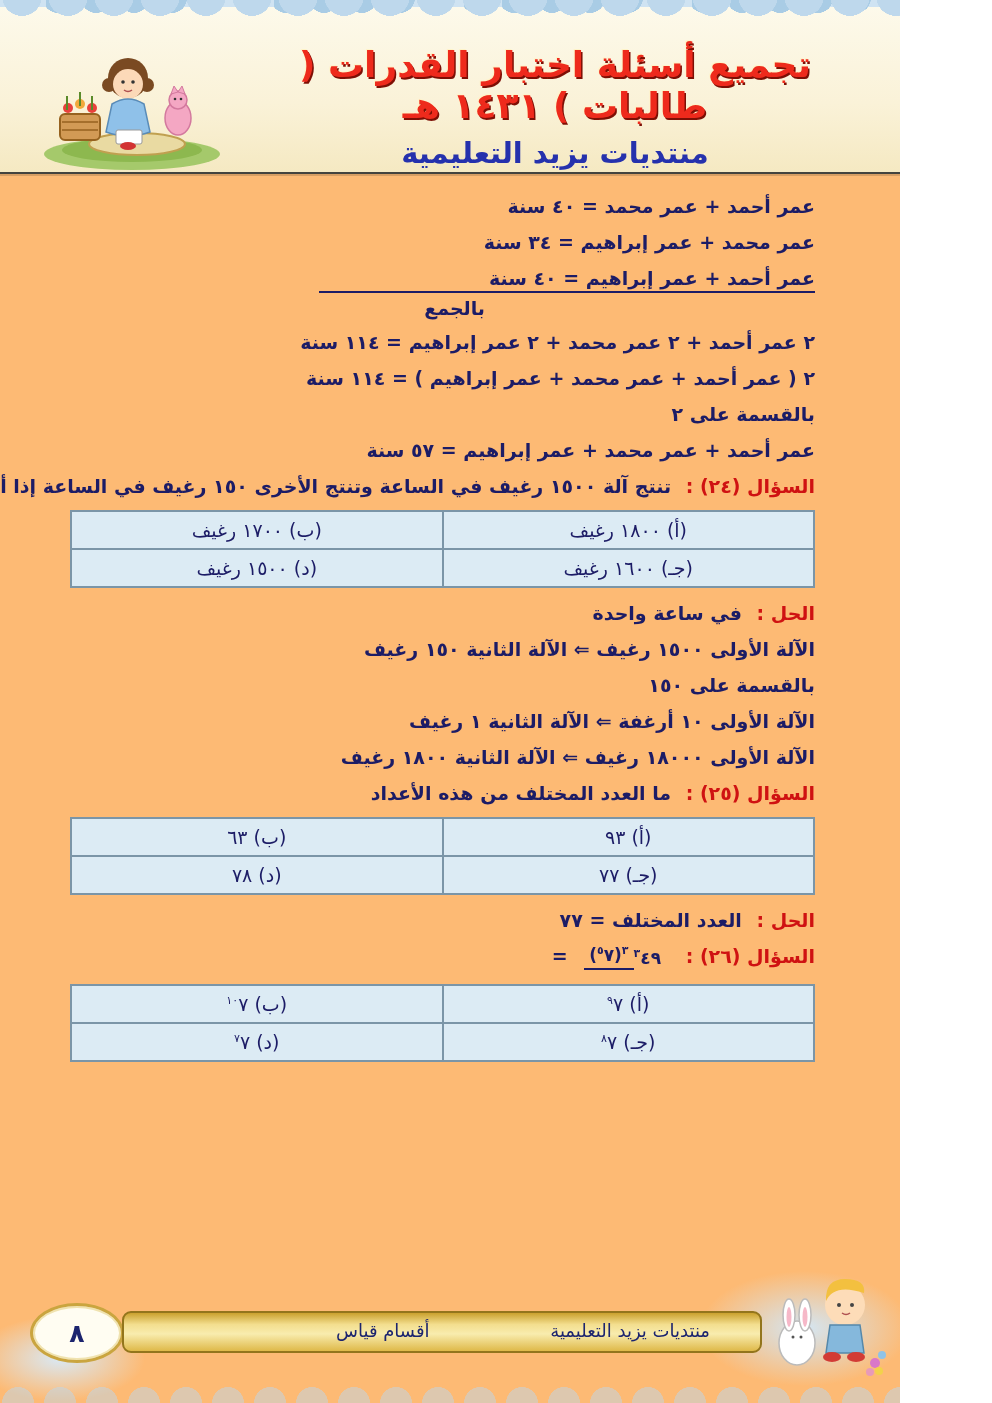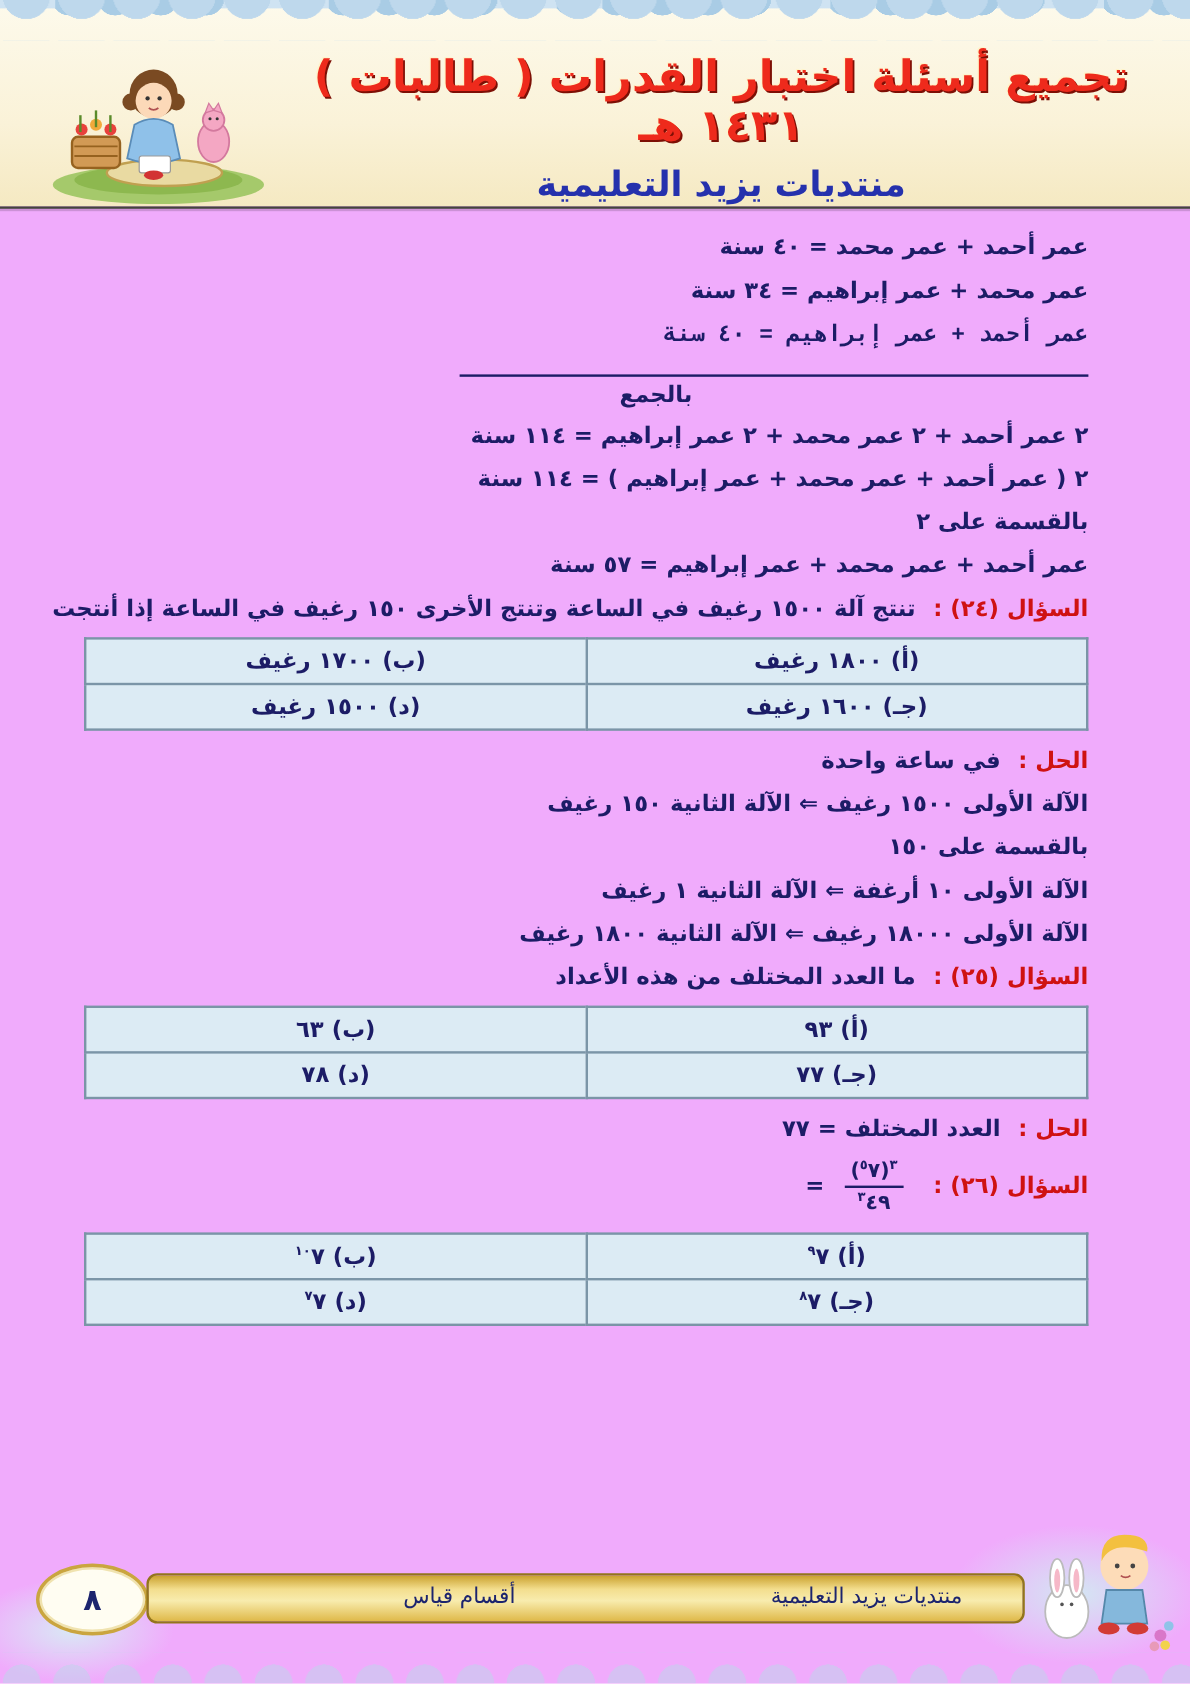--- a/index.html
+++ b/index.html
@@ -1,43 +1,43 @@
 <!DOCTYPE html>
 <html lang="ar"><head>
 <meta charset="utf-8">
 <style>
   html,body{margin:0;padding:0;}
   body{width:992px;height:1403px;background:#ffffff;font-family:"DejaVu Sans",sans-serif;}
-  .page{position:relative;width:992px;height:1403px;overflow:hidden;background:#f0abfc;}
+  .page{position:relative;width:900px;height:1403px;overflow:hidden;background:#fdba74;}
 
   
   .header{position:relative;height:172px;background:linear-gradient(180deg,#fdfaec 0%,#faf2d8 60%,#f5e9c2 100%);border-bottom:2px solid #44443e;box-shadow:0 2px 0 rgba(0,0,0,.15);}
   .clouds{position:absolute;top:0;left:0;right:0;height:34px;
     background:
       radial-gradient(circle 20px at 22px -4px, #bed8ec 99%, rgba(0,0,0,0)) 0 0/46px 34px repeat-x,
       radial-gradient(circle 15px at 12px -2px, #a9cce5 99%, rgba(0,0,0,0)) 8px 0/38px 30px repeat-x,
       linear-gradient(#cfe3f2,#cfe3f2) 0 0/100% 7px no-repeat;}
   .girl{position:absolute;left:42px;top:26px;}
   .titles{position:absolute;top:44px;left:235px;right:25px;text-align:center;direction:rtl;}
   .title{font-size:36px;font-weight:bold;color:#ee2a1c;text-shadow:1.5px 1.5px 0 #7d0f05,-1px -1px 0 #fff3c8;letter-spacing:.5px;}
   .subtitle{margin-top:10px;font-size:29px;font-weight:bold;color:#2531ad;}
 
   
   .content{direction:rtl;padding:20px 85px 0 70px;color:#1c1c66;font-weight:bold;font-size:19px;}
   .line{margin-bottom:11px;line-height:25px;white-space:nowrap;}
   .red{color:#cf1212;}
   .qlabel{margin-left:8px;}
   .underline-wrap{margin-bottom:3px;}
-  .underlined{display:inline-block;border-bottom:2.5px solid #1c1c66;padding-left:170px;padding-bottom:20px;font-family:Liberation Mono, monospace;}
+  .underlined{display:inline-block;border-bottom:2.5px solid #1c1c66;padding-left:170px;padding-bottom:0;}
   .sum-line{padding-right:330px;margin-top:1px;margin-bottom:9px;}
 
   table.answers{width:100%;border-collapse:collapse;margin:9px 0 13px;direction:rtl;}
-  table.answers td{width:50%;border:2px solid #7b95a7;background:#dcebf4;text-align:center;padding:7px 6px;font-weight:bold;font-size:19px;color:#1c1c66;}
-
-  .frac{display:inline-flex;flex-direction:column;align-items:center;vertical-align:middle;margin:0 10px;font-size:17px;line-height:1.15;}
+  table.answers td{width:50%;border:2px solid #7b95a7;background:#dcebf4;text-align:center;padding:7px 6px;font-weight:normal;font-size:19px;color:#1c1c66;}
+
+  .frac{display:inline-flex;flex-direction:row;align-items:center;vertical-align:middle;margin:0 10px;font-size:17px;line-height:1.15;}
   .frac .num{border-bottom:2px solid #1c1c66;padding:0 5px 2px;}
   .frac .den{padding-top:2px;}
   sup{font-size:11px;line-height:1;}
   .pow{display:inline-block;}
   .q26-line{margin:4px 0 14px;}
 
   
   .footer{position:absolute;left:0;right:0;bottom:24px;height:96px;}
   .blue-blob{position:absolute;right:-10px;top:-12px;width:210px;height:115px;background:radial-gradient(closest-side,#d4e6f3,rgba(212,230,243,0));}
   .blob-left{position:absolute;left:-25px;bottom:-22px;width:170px;height:85px;background:radial-gradient(closest-side,#d9e9f5,rgba(217,233,245,0));}

